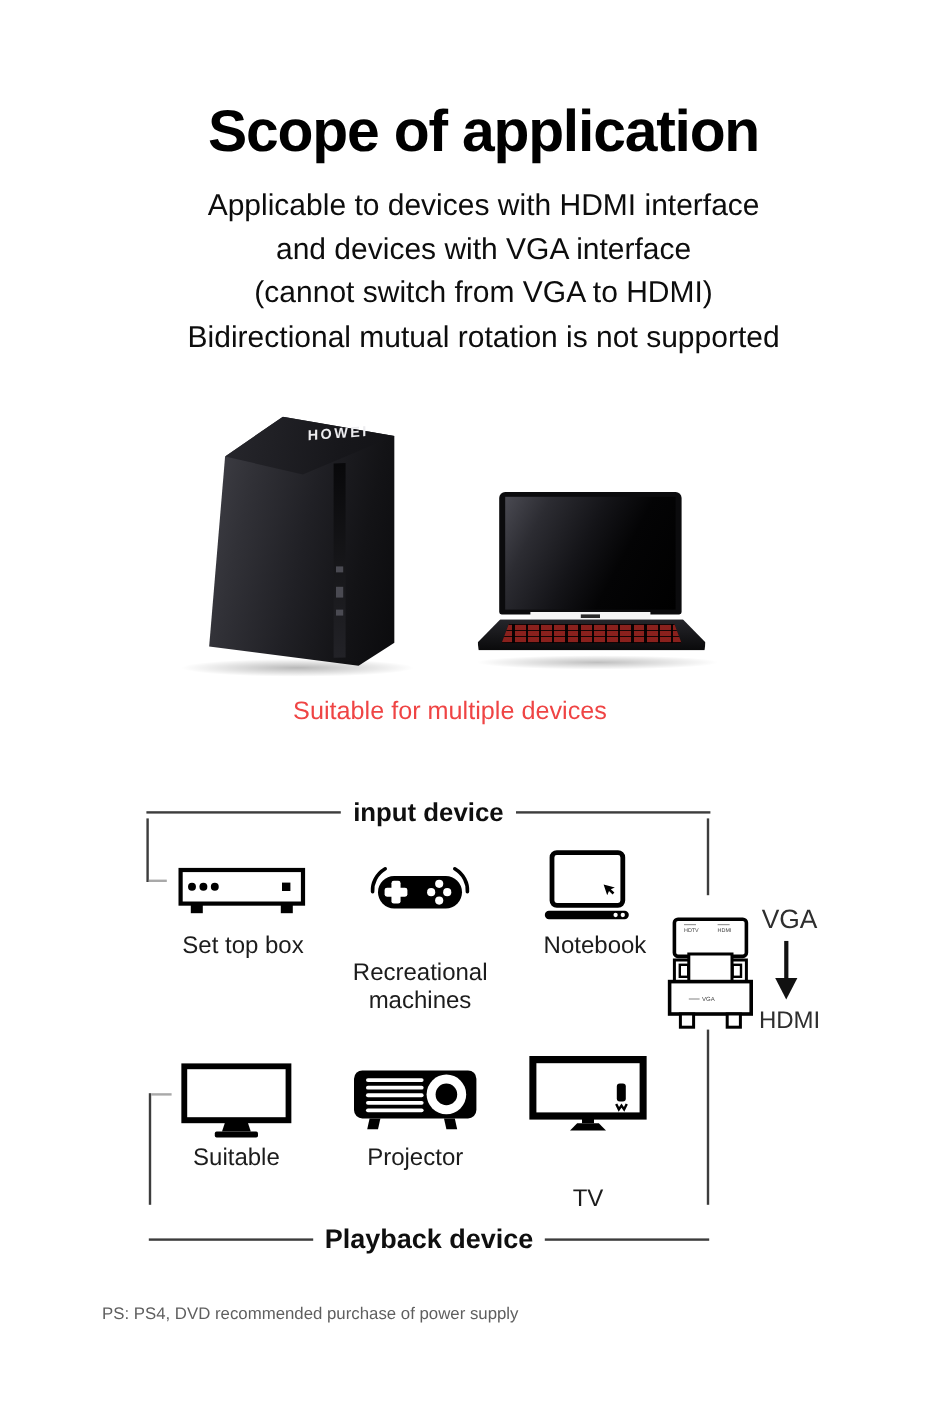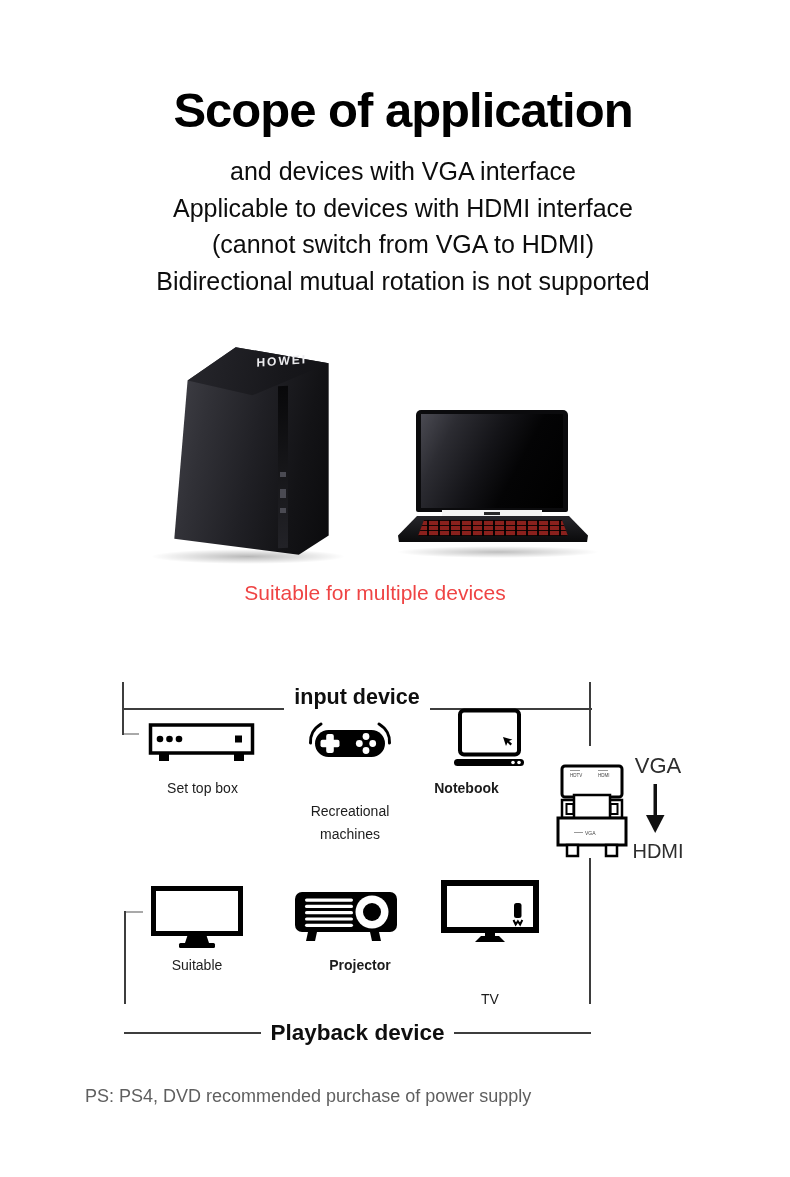--- a/index.html
+++ b/index.html
@@ -44,34 +44,34 @@
                repeating-linear-gradient(90deg,rgba(196,46,40,.62) 0 9px,rgba(8,2,2,.92) 9px 11px),#2c0b0a;}
   .lap-shadow{position:absolute;left:396px;top:546px;width:204px;height:12px;
     background:radial-gradient(ellipse at center,rgba(0,0,0,.25) 0%,rgba(0,0,0,0) 70%);}
   
   .caption{position:absolute;left:0;top:581px;width:750px;text-align:center;font-size:21px;color:#ef4444;}
   .grp-row{position:absolute;display:flex;align-items:center;height:26px;}
   .grp-row .hline{flex:1;height:2px;background:#3d3d3d;}
   .grp-text{margin:0 10px;font-size:21.5px;font-weight:700;color:#0f0f0f;white-space:nowrap;}
   .vline{position:absolute;width:2px;background:#3d3d3d;}
   .tick{position:absolute;height:2px;background:#a9a9a9;}
-  .dev-label{position:absolute;text-align:center;font-size:14px;line-height:23px;color:#1c1c1c;}
+  .dev-label{position:absolute;text-align:center;font-size:20px;line-height:23px;color:#1c1c1c;}
   .io-label{position:absolute;text-align:center;color:#2e2e2e;}
-  .footer-note{position:absolute;left:85px;top:1086px;font-size:18px;color:#5f5f5f;}
+  .footer-note{position:absolute;left:85px;top:1086px;font-size:14px;color:#5f5f5f;}
 </style>
 </head>
 <body>
 
 <div id="canvas">
 
   <h1 class="title">Scope of application</h1>
 
   <div class="subtitle">
+    <div>Applicable to devices with HDMI interface</div>
     <div>and devices with VGA interface</div>
-    <div>Applicable to devices with HDMI interface</div>
     <div>(cannot switch from VGA to HDMI)</div>
     <div>Bidirectional mutual rotation is not supported</div>
   </div>
 
   <div class="tower">
     <div class="tower-body"></div>
     <div class="tower-bevel"></div>
     <div class="tower-seam"></div>
     <div class="tower-port" style="top:128px;height:5px;"></div>
     <div class="tower-port" style="top:145px;height:9px;"></div>
@@ -86,21 +86,21 @@
     <div class="lap-hinge">
         <div class="lap-logo"></div>
       </div>
     <div class="lap-base"></div>
     <div class="lap-kb"></div>
   </div>
   <div class="lap-shadow"></div>
 
   <div class="caption">Suitable for multiple devices</div>
 
-  <div class="grp-row" style="left:122px;top:684px;width:470px;align-items:flex-end;">
+  <div class="grp-row" style="left:122px;top:664px;width:470px;">
     <div class="hline"></div>
     <span class="grp-text">input device</span>
     <div class="hline"></div>
   </div>
   <div class="vline" style="left:122px;top:682px;height:53px;"></div>
   <div class="tick" style="left:124px;top:733px;width:15px;"></div>
   <div class="vline" style="left:589px;top:682px;height:64px;"></div>
 
   <svg class="abs" style="left:148px;top:722px;" width="107" height="42" viewBox="0 0 107 42">
     <rect x="2.5" y="3" width="102" height="28" fill="#fff" stroke="#000" stroke-width="3.5"></rect>
@@ -126,21 +126,21 @@
   </svg>
   <div class="dev-label" style="left:294px;top:772px;width:112px;margin-top:28px;">Recreational machines</div>
 
   <svg class="abs" style="left:453px;top:708px;" width="73" height="60" viewBox="0 0 73 60">
     <rect x="7" y="2.5" width="59" height="44" rx="4" fill="#fff" stroke="#000" stroke-width="4"></rect>
     <polygon points="50,29 53,38 54.5,34.6 57.5,37.4 59,35.8 56,33 59.4,31.6" fill="#000"></polygon>
     <rect x="1" y="51" width="70" height="7" rx="3.5" fill="#000"></rect>
     <circle cx="60" cy="54.5" r="1.8" fill="#fff"></circle>
     <circle cx="66" cy="54.5" r="1.8" fill="#fff"></circle>
   </svg>
-  <div class="dev-label" style="left:430px;top:777px;width:73px;font-weight:bold;">Notebook</div>
+  <div class="dev-label" style="left:453px;top:777px;width:73px;">Notebook</div>
 
   <svg class="abs" style="left:556px;top:762px;" width="72" height="98" viewBox="0 0 72 98">
     <rect x="6" y="38" width="17" height="18" fill="#fff" stroke="#000" stroke-width="2.5"></rect>
     <rect x="49" y="38" width="17" height="18" fill="#fff" stroke="#000" stroke-width="2.5"></rect>
     <rect x="10.5" y="42" width="7" height="10" fill="#fff" stroke="#000" stroke-width="2"></rect>
     <rect x="54.5" y="42" width="7" height="10" fill="#fff" stroke="#000" stroke-width="2"></rect>
     <rect x="6" y="4" width="60" height="31" rx="3" fill="#fff" stroke="#000" stroke-width="3"></rect>
     <rect x="18" y="33" width="36" height="25" fill="#fff" stroke="#000" stroke-width="2.5"></rect>
     <rect x="2" y="56" width="68" height="27" fill="#fff" stroke="#000" stroke-width="3"></rect>
     <rect x="11" y="83" width="11" height="11" fill="#fff" stroke="#000" stroke-width="2.5"></rect>
@@ -174,21 +174,21 @@
     <rect x="11" y="8.5" width="48" height="3.2" rx="1.6" fill="#fff"></rect>
     <rect x="11" y="14.8" width="48" height="3.2" rx="1.6" fill="#fff"></rect>
     <rect x="11" y="21.1" width="48" height="3.2" rx="1.6" fill="#fff"></rect>
     <rect x="11" y="27.4" width="48" height="3.2" rx="1.6" fill="#fff"></rect>
     <rect x="11" y="33.7" width="48" height="3.2" rx="1.6" fill="#fff"></rect>
     <circle cx="78" cy="22" r="16.5" fill="#fff"></circle>
     <circle cx="78" cy="22" r="9" fill="#000"></circle>
     <polygon points="14,42 23,42 21,51 12,51" fill="#000"></polygon>
     <polygon points="76,42 85,42 87,51 78,51" fill="#000"></polygon>
   </svg>
-  <div class="dev-label" style="left:308px;top:954px;width:104px;font-weight:bold;">Projector</div>
+  <div class="dev-label" style="left:294px;top:954px;width:104px;">Projector</div>
 
   <svg class="abs" style="left:441px;top:880px;" width="98" height="68" viewBox="0 0 98 68">
     <rect x="3" y="3" width="92" height="47" fill="#fff" stroke="#000" stroke-width="6"></rect>
     <rect x="73" y="23" width="7.5" height="15" rx="2.5" fill="#000"></rect>
     <path d="M72.5,40 l2.2,4.5 2.2,-3.2 2.2,3.2 2.2,-4.5" fill="none" stroke="#000" stroke-width="2"></path>
     <rect x="44" y="50" width="10" height="6" fill="#000"></rect>
     <polygon points="34,62 64,62 58,56 40,56" fill="#000"></polygon>
   </svg>
   <div class="dev-label" style="left:441px;top:952px;width:98px;margin-top:36px;">TV</div>
 

